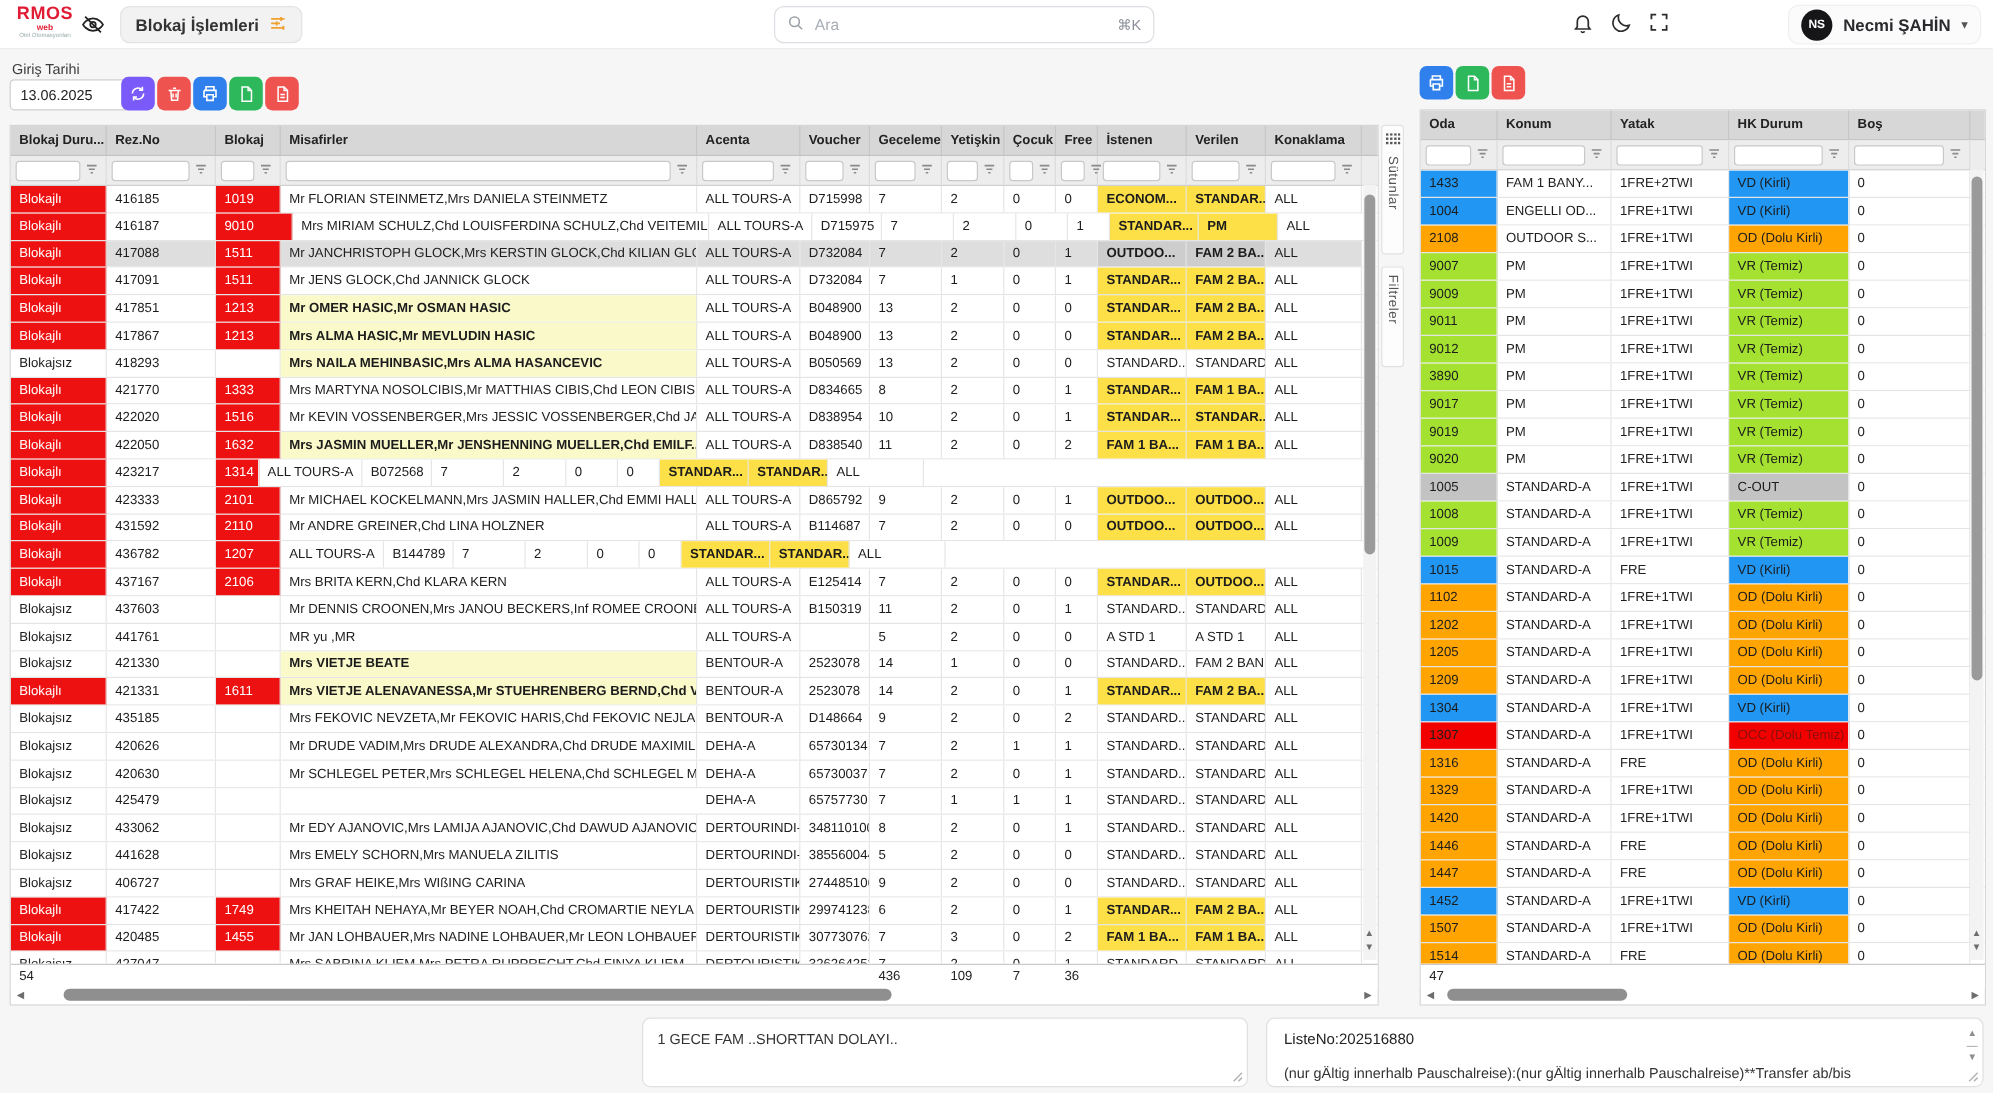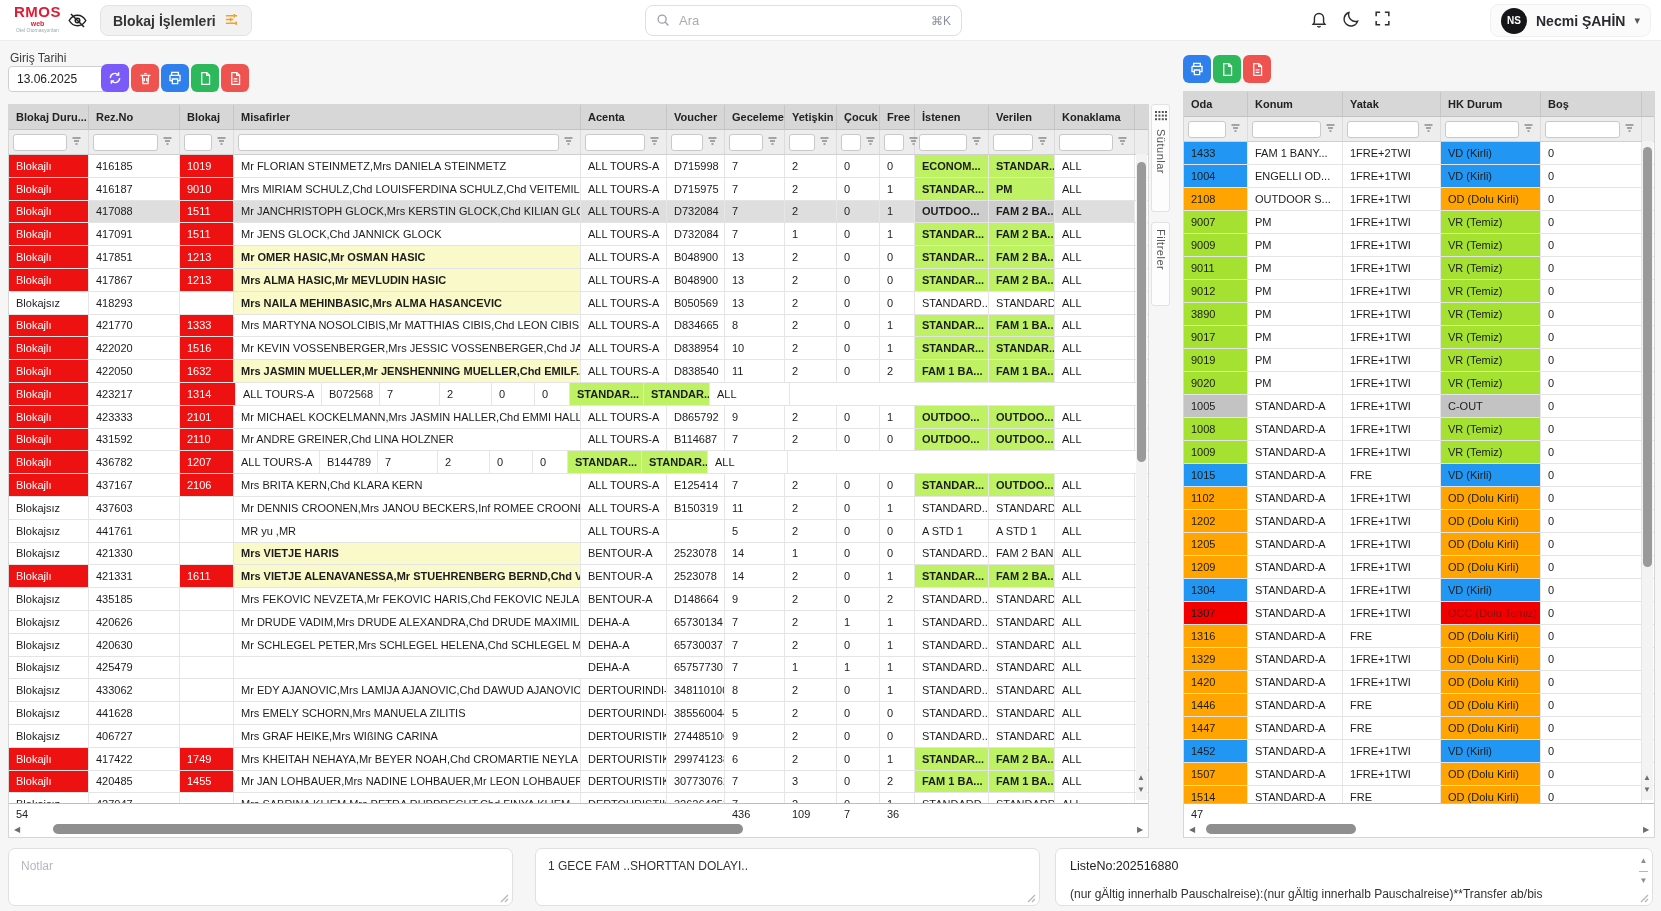--- a/index.html
+++ b/index.html
@@ -37,21 +37,21 @@
   .hcell{display:flex;align-items:center;padding:0 0 0 7px;font-weight:bold;font-size:11px;color:#222;border-right:1px solid #c6c6c6;box-sizing:border-box;white-space:nowrap;overflow:hidden;flex:none;}
   .gfilter{height:24px;background:#ededee;border-bottom:1px solid #d0d0d0;}
   .fcell{display:flex;align-items:center;gap:4px;padding-left:4px;box-sizing:border-box;border-right:1px solid #dcdcdc;flex:none;}
   .finput{height:15px;border:1px solid #c9c9c9;border-radius:3px;background:#fff;font-size:10px;padding:0 3px;font-family:"Liberation Sans",sans-serif;}
   .gbody{overflow:hidden;position:relative;}
   .mrow{display:flex;height:21.8px;border-bottom:1px solid #e4e4e4;background:#fff;}
   .rrow{display:flex;height:22px;border-bottom:1px solid #e4e4e4;background:#fff;}
   .cell{display:flex;align-items:center;padding-left:7px;border-right:1px solid #e6e6e6;box-sizing:border-box;white-space:nowrap;overflow:hidden;flex:none;font-size:11px;color:#1c1c1c;}
   .cell.red{background:var(--c-red);color:#fff;}
   .cell.hl{background:var(--c-yellow);font-weight:bold;}
-  .cell.gcell{background:#bef264;font-weight:bold;}
+  .cell.gcell{background:#fde047;font-weight:bold;}
   .mrow.sel .cell{background:#dedede;}
   .mrow.sel .cell.red{background:var(--c-red);}
   .mrow.sel .cell.gcell{background:#cdcdcd;}
   .bgblue{background:var(--c-blue)!important;}
   .bgorg{background:var(--c-orange)!important;}
   .bggrn{background:var(--c-green)!important;}
   .bggry{background:var(--c-gray)!important;}
   .bgred{background:var(--c-occred)!important;}
   .occtext{color:#8a0d0d;}
   .gtotals{height:20px;background:#fff;border-top:1px solid #bdbdbd;}
@@ -335,21 +335,21 @@
           <div class="cell" style="width: 52px;">2</div>
           <div class="cell" style="width: 43px;">0</div>
           <div class="cell" style="width: 35px;">0</div>
           <div class="cell gcell" style="width: 74px;">ECONOM...</div>
           <div class="cell gcell" style="width: 66px;">STANDAR...</div>
           <div class="cell" style="width: 80px;">ALL</div>
         </div>
         <div class="mrow">
           <div class="cell red" style="width: 80px;">Blokajlı</div>
           <div class="cell" style="width: 91px;">416187</div>
-          <div class="cell red" style="width: 54px;">9010</div>
+          <div class="cell red" style="width: 64px;">9010</div>
           <div class="cell" style="width: 347px;">Mrs MIRIAM SCHULZ,Chd LOUISFERDINA SCHULZ,Chd VEITEMIL S...</div>
           <div class="cell" style="width: 86px;">ALL TOURS-A</div>
           <div class="cell" style="width: 58px;">D715975</div>
           <div class="cell" style="width: 60px;">7</div>
           <div class="cell" style="width: 52px;">2</div>
           <div class="cell" style="width: 43px;">0</div>
           <div class="cell" style="width: 35px;">1</div>
           <div class="cell gcell" style="width: 74px;">STANDAR...</div>
           <div class="cell gcell" style="width: 66px;">PM</div>
           <div class="cell" style="width: 80px;">ALL</div>
@@ -470,21 +470,21 @@
           <div class="cell" style="width: 52px;">2</div>
           <div class="cell" style="width: 43px;">0</div>
           <div class="cell" style="width: 35px;">2</div>
           <div class="cell gcell" style="width: 74px;">FAM 1 BA...</div>
           <div class="cell gcell" style="width: 66px;">FAM 1 BA...</div>
           <div class="cell" style="width: 80px;">ALL</div>
         </div>
         <div class="mrow">
           <div class="cell red" style="width: 80px;">Blokajlı</div>
           <div class="cell" style="width: 91px;">423217</div>
-          <div class="cell red" style="width: 56px;">1314</div>
+          <div class="cell red" style="width: 36px;">1314</div>
           <div class="cell" style="width: 86px;">ALL TOURS-A</div>
           <div class="cell" style="width: 58px;">B072568</div>
           <div class="cell" style="width: 60px;">7</div>
           <div class="cell" style="width: 52px;">2</div>
           <div class="cell" style="width: 43px;">0</div>
           <div class="cell" style="width: 35px;">0</div>
           <div class="cell gcell" style="width: 74px;">STANDAR...</div>
           <div class="cell gcell" style="width: 66px;">STANDAR...</div>
           <div class="cell" style="width: 80px;">ALL</div>
         </div>
@@ -574,21 +574,21 @@
           <div class="cell" style="width: 43px;">0</div>
           <div class="cell" style="width: 35px;">0</div>
           <div class="cell" style="width: 74px;">A STD 1</div>
           <div class="cell" style="width: 66px;">A STD 1</div>
           <div class="cell" style="width: 80px;">ALL</div>
         </div>
         <div class="mrow">
           <div class="cell" style="width: 80px;">Blokajsız</div>
           <div class="cell" style="width: 91px;">421330</div>
           <div class="cell" style="width: 54px;"></div>
-          <div class="cell hl" style="width: 347px;">Mrs VIETJE HARIS</div>
+          <div class="cell hl" style="width: 347px;">Mrs VIETJE BEATE</div>
           <div class="cell" style="width: 86px;">BENTOUR-A</div>
           <div class="cell" style="width: 58px;">2523078</div>
           <div class="cell" style="width: 60px;">14</div>
           <div class="cell" style="width: 52px;">1</div>
           <div class="cell" style="width: 43px;">0</div>
           <div class="cell" style="width: 35px;">0</div>
           <div class="cell" style="width: 74px;">STANDARD...</div>
           <div class="cell" style="width: 66px;">FAM 2 BAN...</div>
           <div class="cell" style="width: 80px;">ALL</div>
         </div>
@@ -1079,28 +1079,20 @@
         </div>
       <span class="sbarrow">▶</span>
     </div>
     <div class="vsb" style="right:1px;top:49px;height:659px;">
       <div class="thumb" style="top:6px;height:420px;"></div>
     </div>
     <div class="spin" style="right:0;top:681px;">▲</div>
     <div class="spin" style="right:0;top:693px;">▼</div>
   </div>
 
-  <div class="fbox" style="left:8px;top:848px;width:505px;height:58px;">
-    <textarea placeholder="Notlar" style=""></textarea>
-    <span class="rz"><svg viewBox="0 0 9 9" width="9" height="9">
-          <g stroke="#b5b5b5" stroke-width="1.3">
-            <path d="M8 1L1 8M8 5L5 8"></path>
-          </g>
-        </svg></span>
-  </div>
   <div class="fbox" style="left:535px;top:848px;width:505px;height:58px;">
     <textarea style="">1 GECE FAM ..SHORTTAN DOLAYI..</textarea>
     <span class="rz"><svg viewBox="0 0 9 9" width="9" height="9">
           <g stroke="#b5b5b5" stroke-width="1.3">
             <path d="M8 1L1 8M8 5L5 8"></path>
           </g>
         </svg></span>
   </div>
   <div class="fbox" style="left:1055px;top:848px;width:598px;height:58px;">
     <div style="padding:10px 24px 0 14px;font-size:12.5px;color:#222;">ListeNo:202516880</div>

